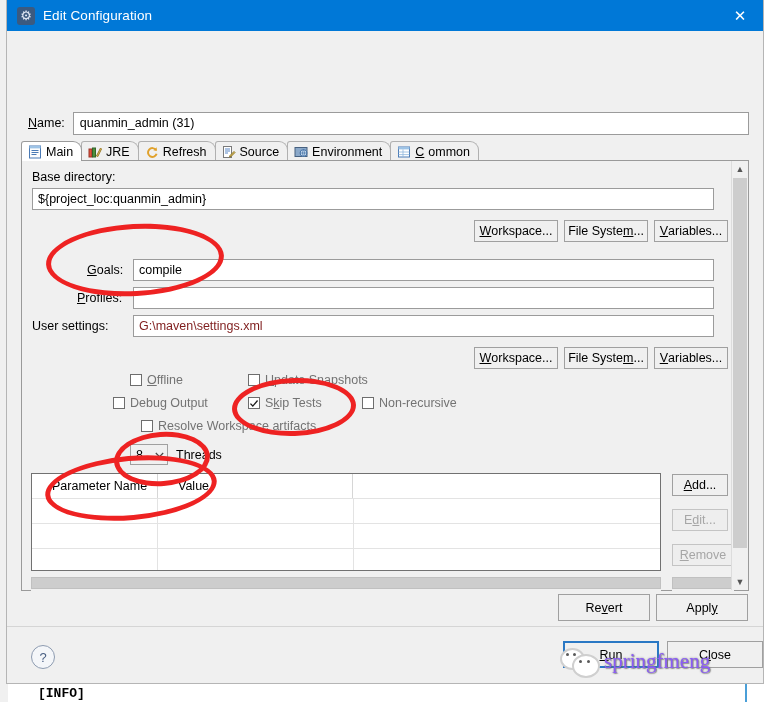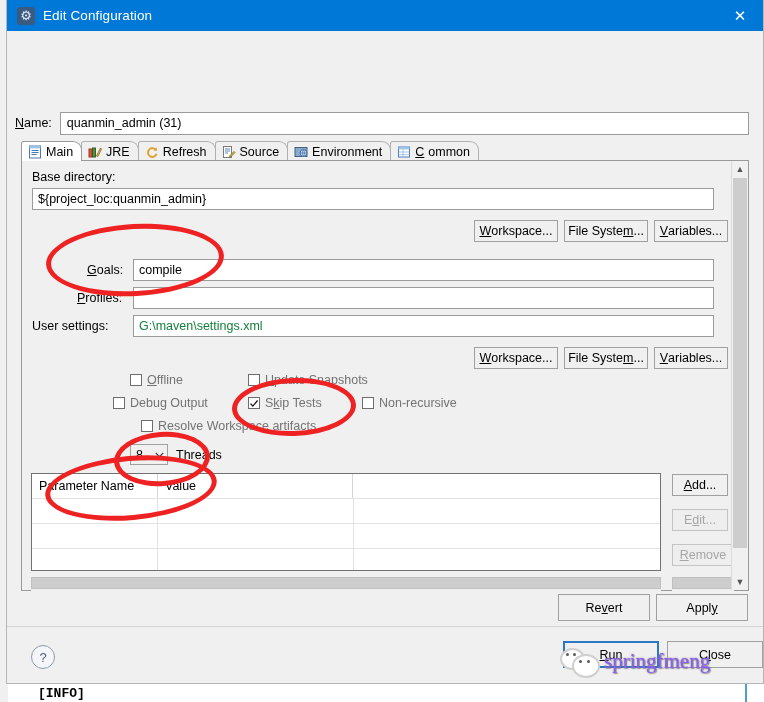--- a/index.html
+++ b/index.html
@@ -71,21 +71,21 @@
     width:0;height:0;border-left:15px solid #eaf7dc;
     border-top:9px solid transparent;border-bottom:9px solid transparent;
     margin-left:5px;
     filter:drop-shadow(0 0 1px #3f7d1b);
   }
 
   
   #dialog-body{position:absolute;left:0;top:101px;right:0;bottom:0;background:#f0f0f0;}
 
   
-  #name-row{position:absolute;left:8px;top:10px;right:14px;height:24px;display:flex;align-items:center;justify-content:center;}
+  #name-row{position:absolute;left:21px;top:10px;right:14px;height:24px;display:flex;align-items:center;justify-content:center;}
   .lbl{font-size:12.5px;color:#000;}
   .ul{text-decoration:underline;}
   #name-input{
     flex:1;margin-left:8px;height:23px;background:#fff;border:1px solid #9b9b9b;
     font-size:12.5px;display:flex;align-items:center;padding-left:6px;box-sizing:border-box;
     color:#000;
   }
 
   
   #tabfolder{position:absolute;left:14px;top:40px;right:14px;bottom:92px;}
@@ -102,35 +102,35 @@
     position:absolute;left:0;top:19px;right:0;bottom:0;
     background:#f0f0f0;border:1px solid #9a9a9a;box-sizing:border-box;
   }
 
   .field-label{position:absolute;font-size:12.5px;color:#000000;}
   .textbox{
     position:absolute;background:#fff;border:1px solid #9b9b9b;height:22px;
     font-size:12.5px;display:flex;align-items:center;padding-left:5px;
     box-sizing:border-box;color:#000;
   }
-  .textbox.gray{color:#15803d;}
+  .textbox.gray{color:#7f1d1d;}
   .btn{
     position:absolute;height:22px;background:#f0f0f0;border:1px solid #a0a0a0;
     font-size:12.5px;color:#000;display:flex;align-items:center;justify-content:center;
     box-sizing:border-box;
   }
   .btn.disabled{color:#a6a6a6;background:#eeeeee;border-color:#c4c4c4;}
   .chk-row{position:absolute;display:flex;align-items:center;gap:5px;font-size:12.5px;color:#737373;}
   .chkbox{
     width:12px;height:12px;background:#fff;border:1px solid #6d6d6d;box-sizing:border-box;
     display:flex;align-items:center;justify-content:center;flex:none;
   }
   .chk-tick{width:11px;height:11px;display:block;}
   #param-header{height:24px;display:flex;font-size:12.5px;color:#000;}
-  .th{display:flex;align-items:center;padding-left:7px;box-sizing:border-box;}
+  .th{display:flex;align-items:center;padding-left:20px;box-sizing:border-box;}
   #th-name{width:125px;}
   #th-value{width:195px;border-left:1px solid #d6d6d6;}
   #th-rest{flex:1;border-left:1px solid #d6d6d6;}
   .trow{height:24px;display:flex;border-top:1px solid #e3e3e3;}
   .td1{width:125px;}
   .td2{width:195px;border-left:1px solid #e3e3e3;}
   .td3{flex:1;border-left:1px solid #e3e3e3;}
 
   
   .vscroll{

